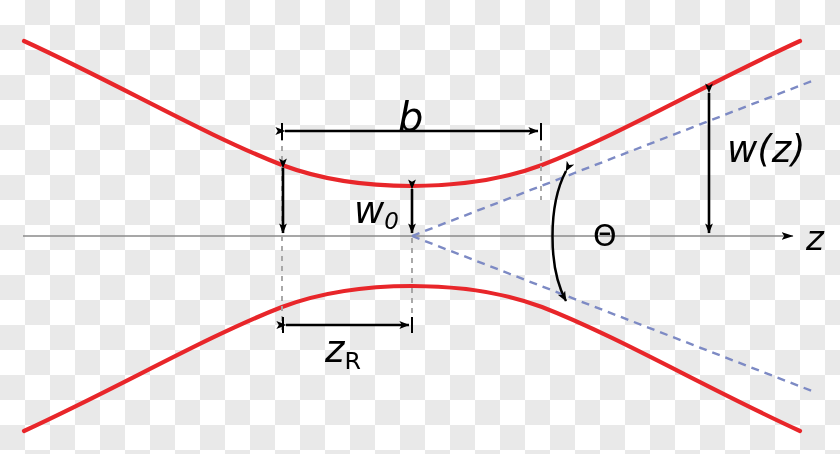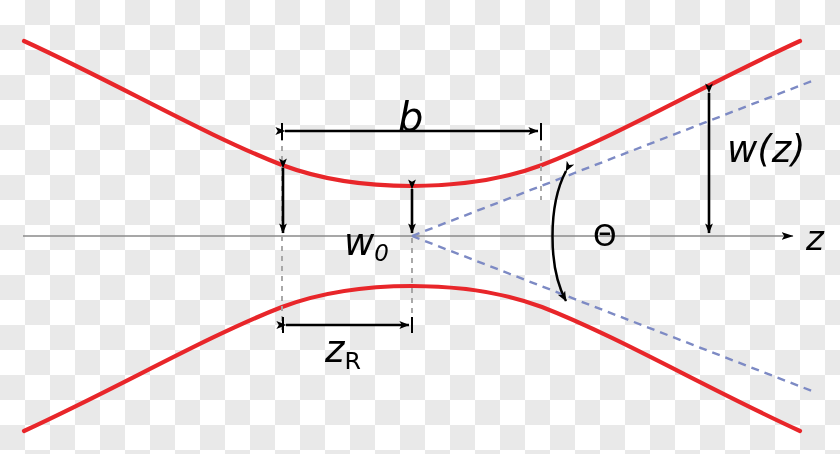--- a/index.html
+++ b/index.html
@@ -43,21 +43,21 @@
   }
   .lbl .subR {
     font-size: 0.64em;
     font-style: normal;
     vertical-align: -0.30em;
   }
   .upright { font-style: normal; }
 
   
   #label-sqrt2w0 { left: 178px; top: 188px; font-size: 37px; }
-  #label-w0      { left: 344px; top: 192px; font-size: 37px; margin-top: 32px; }
+  #label-w0      { left: 354px; top: 192px; font-size: 37px; }
   #label-b       { left: 398px; top: 97px;  font-size: 40px; }
   #label-zr      { left: 325px; top: 331px; font-size: 37px; }
   #label-wz      { left: 727px; top: 131px; font-size: 37px; }
   #label-theta   { left: 593px; top: 221px; font-size: 30px; font-style: normal; }
   #label-z       { left: 806px; top: 221px; font-size: 34px; }
 
   .radical {
     font-style: normal;
     font-size: 1.0em;
     letter-spacing: -0.02em;

